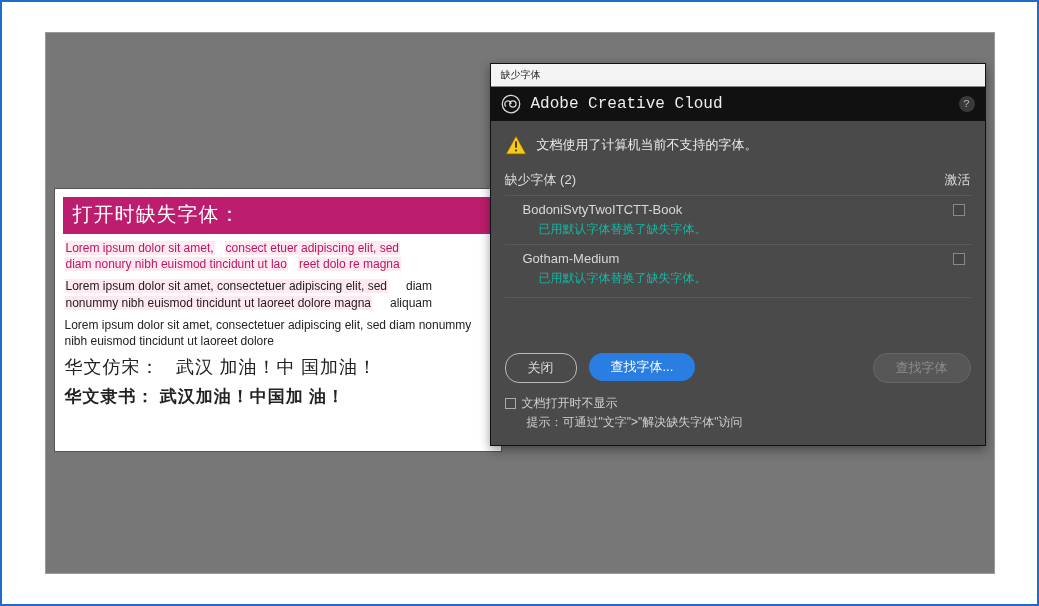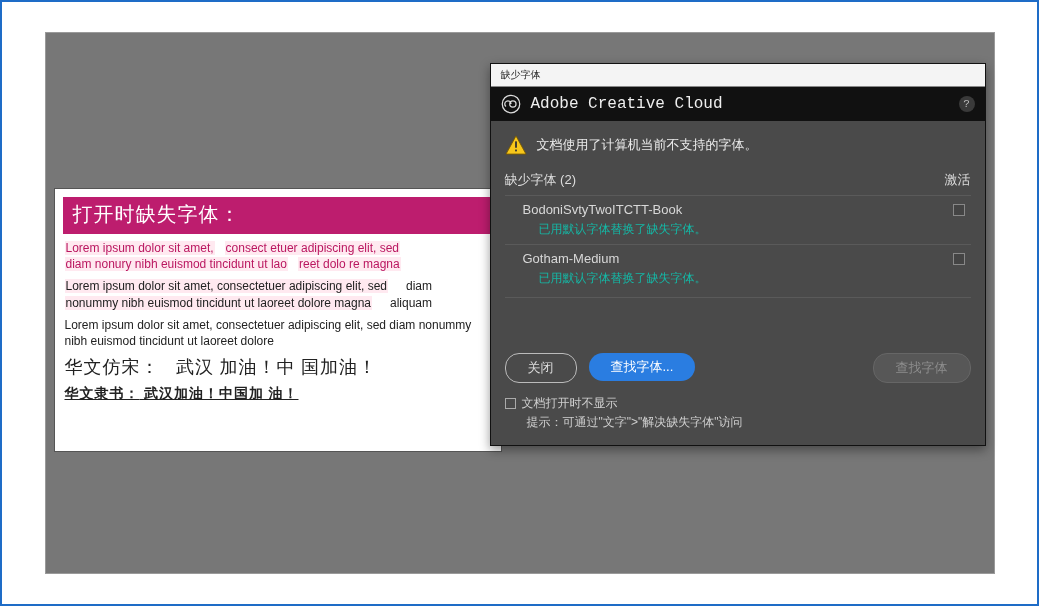--- a/index.html
+++ b/index.html
@@ -39,21 +39,21 @@
   .doc-body { padding: 0 10px; font-size: 12px; color: #222; }
   .hl { background: #ffe9f0; padding: 0 1px; }
   .para { margin: 6px 0; line-height: 1.35; }
   .para1 { color: #ba1760; font-weight: 500; }
   .para2 { color: #222; }
   .para2 .gap { display:inline-block; width:18px; }
   .para3 { color: #222; }
   .cjk-row { margin: 6px 0; font-size: 18px; letter-spacing: 1px; }
   .cjk1 { font-family: "STFangsong","FangSong",serif; font-weight:400; }
   .cjk2 { font-family: "Arial Black","Heiti SC",sans-serif; font-weight:900; }
-  .cjk3 { font-family: "STKaiti","KaiTi",serif; font-weight:600; font-size:14px;text-decoration:underline; }
+  .cjk3 { font-family: "STKaiti","KaiTi",serif; font-weight:600; font-size:17px; }
 
   
   .dialog {
     position: absolute;
     left: 444px; top: 30px;
     width: 496px;
     background: #4a4a4a;
     border: 1px solid #111;
     box-shadow: 0 4px 10px rgba(0,0,0,.4);
     font-size: 13px;

